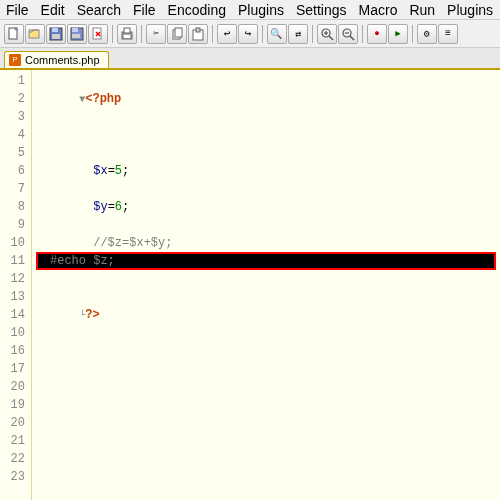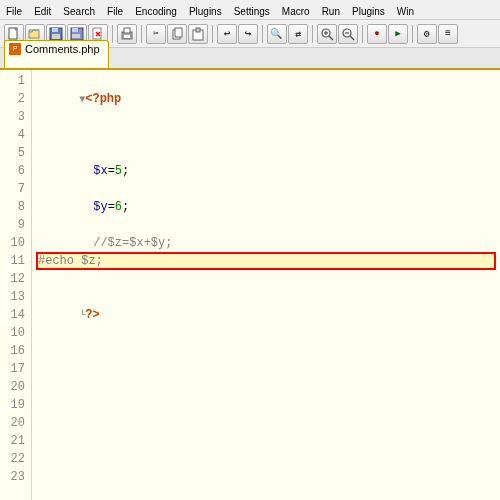--- a/index.html
+++ b/index.html
@@ -2,25 +2,25 @@
 <html><head>
   <meta charset="utf-8">
   <style>
     * { margin: 0; padding: 0; box-sizing: border-box; }
     body { font-family: 'Courier New', monospace; font-size: 12px; background: #f5f5dc; width: 500px; height: 500px; overflow: hidden; }
 
     
     .menubar {
       background: #f0f0f0;
       display: flex;
-      align-items: flex-end;
+      align-items: flex-start;
       height: 20px;
       border-bottom: 1px solid #ccc;
       font-family: Arial, sans-serif;
-      font-size: 10px;
+      font-size: 14px;
     }
     .menubar-item {
       padding: 2px 6px;
       cursor: pointer;
       white-space: nowrap;
     }
 
     
     .toolbar {
       background: #f0f0f0;
@@ -58,21 +58,21 @@
       display: flex;
       align-items: flex-end;
       height: 22px;
       border-bottom: 2px solid #c0a000;
       padding-left: 4px;
     }
     .tab {
       background: #fffff0;
       border: 1px solid #c0a000;
       border-bottom: none;
-      padding: 2px 8px 13px 4px;
+      padding: 2px 8px 2px 4px;
       font-family: Arial, sans-serif;
       font-size: 11px;
       cursor: pointer;
       display: flex;
       align-items: center;
       gap: 4px;
       border-radius: 3px 3px 0 0;
     }
     .tab-icon {
       width: 12px;
@@ -322,21 +322,21 @@
     </div>
 
     <div class="code-line">&nbsp;</div>
 
     <div class="code-line">
       <span style="margin-left:14px;"></span><span class="php-comment">//$z=$x+$y;</span>
     </div>
 
     <div class="code-line">&nbsp;</div>
 
-    <div class="code-line selected" style="border: 2px solid red; background: #fef9c3;  text-align: center;">
+    <div class="code-line selected" style="border: 2px solid red; background: #000000; padding-left: 12px; text-align: center;">
       <span class="php-comment">#echo $z;</span>
     </div>
 
     <div class="code-line">&nbsp;</div>
 
     <div class="code-line">
       <span class="collapse-icon">└</span><span class="php-tag">?&gt;</span>
     </div>
 
     <div class="code-line">&nbsp;</div>

